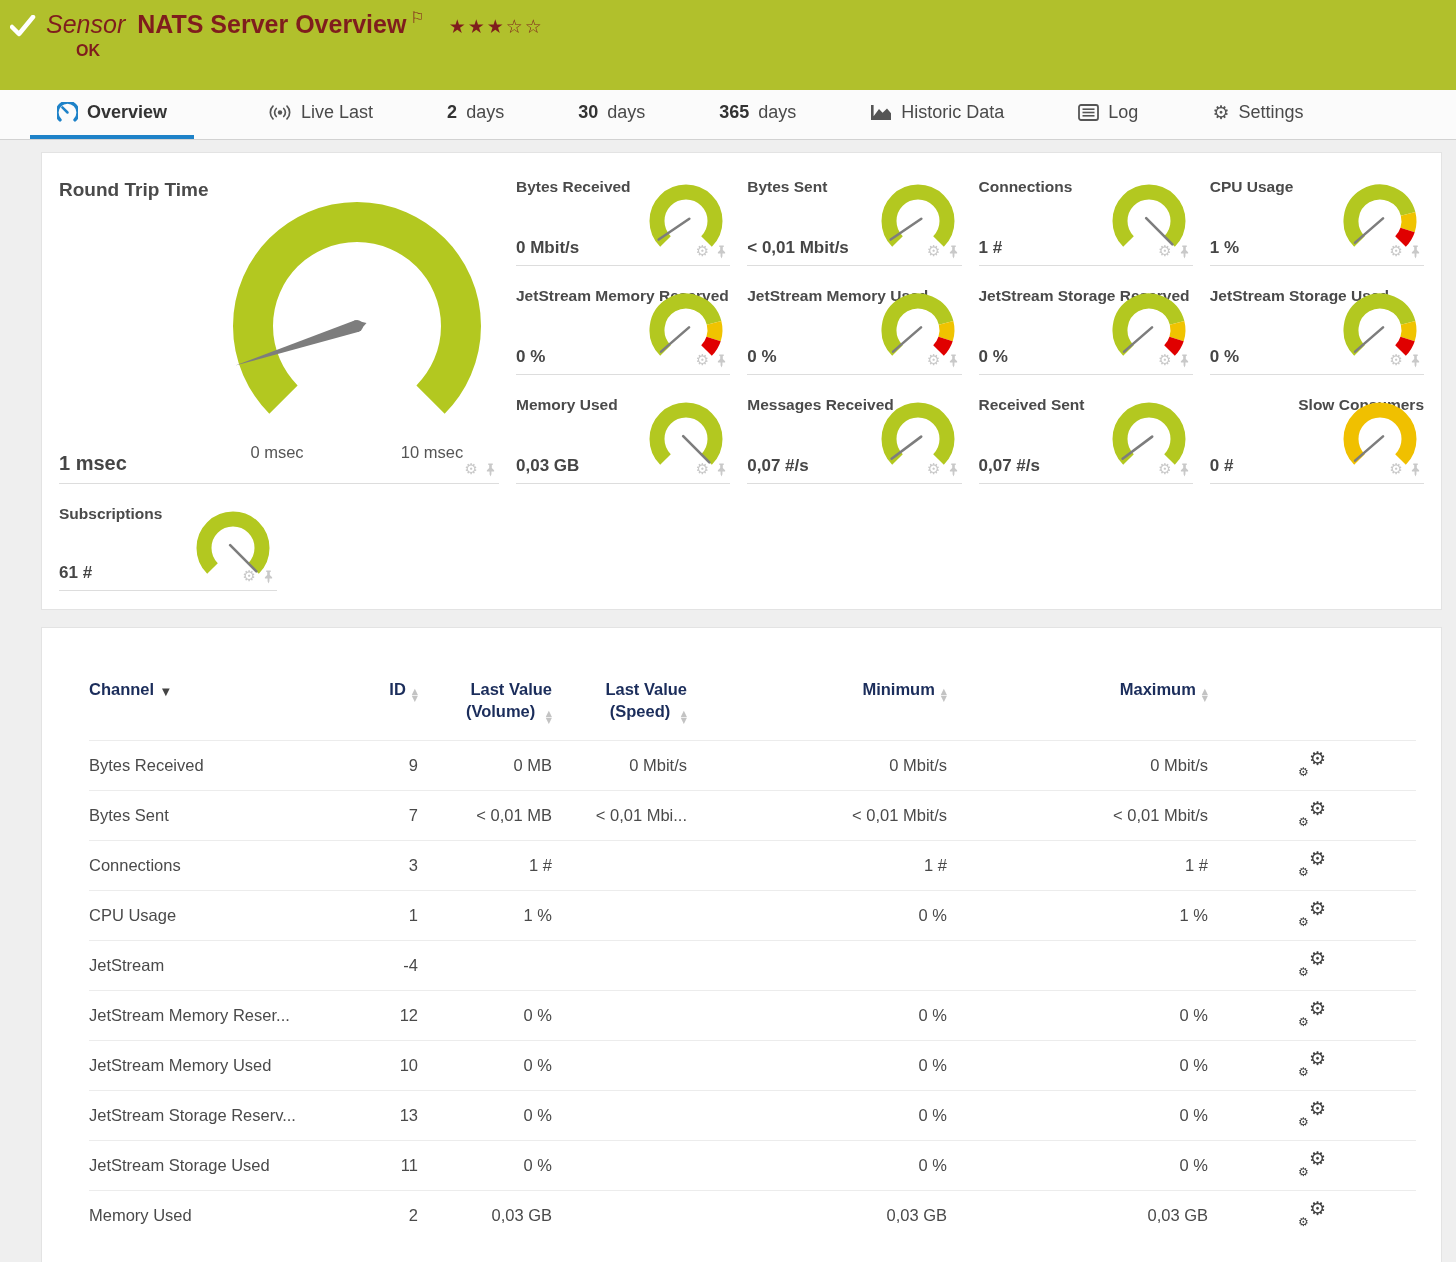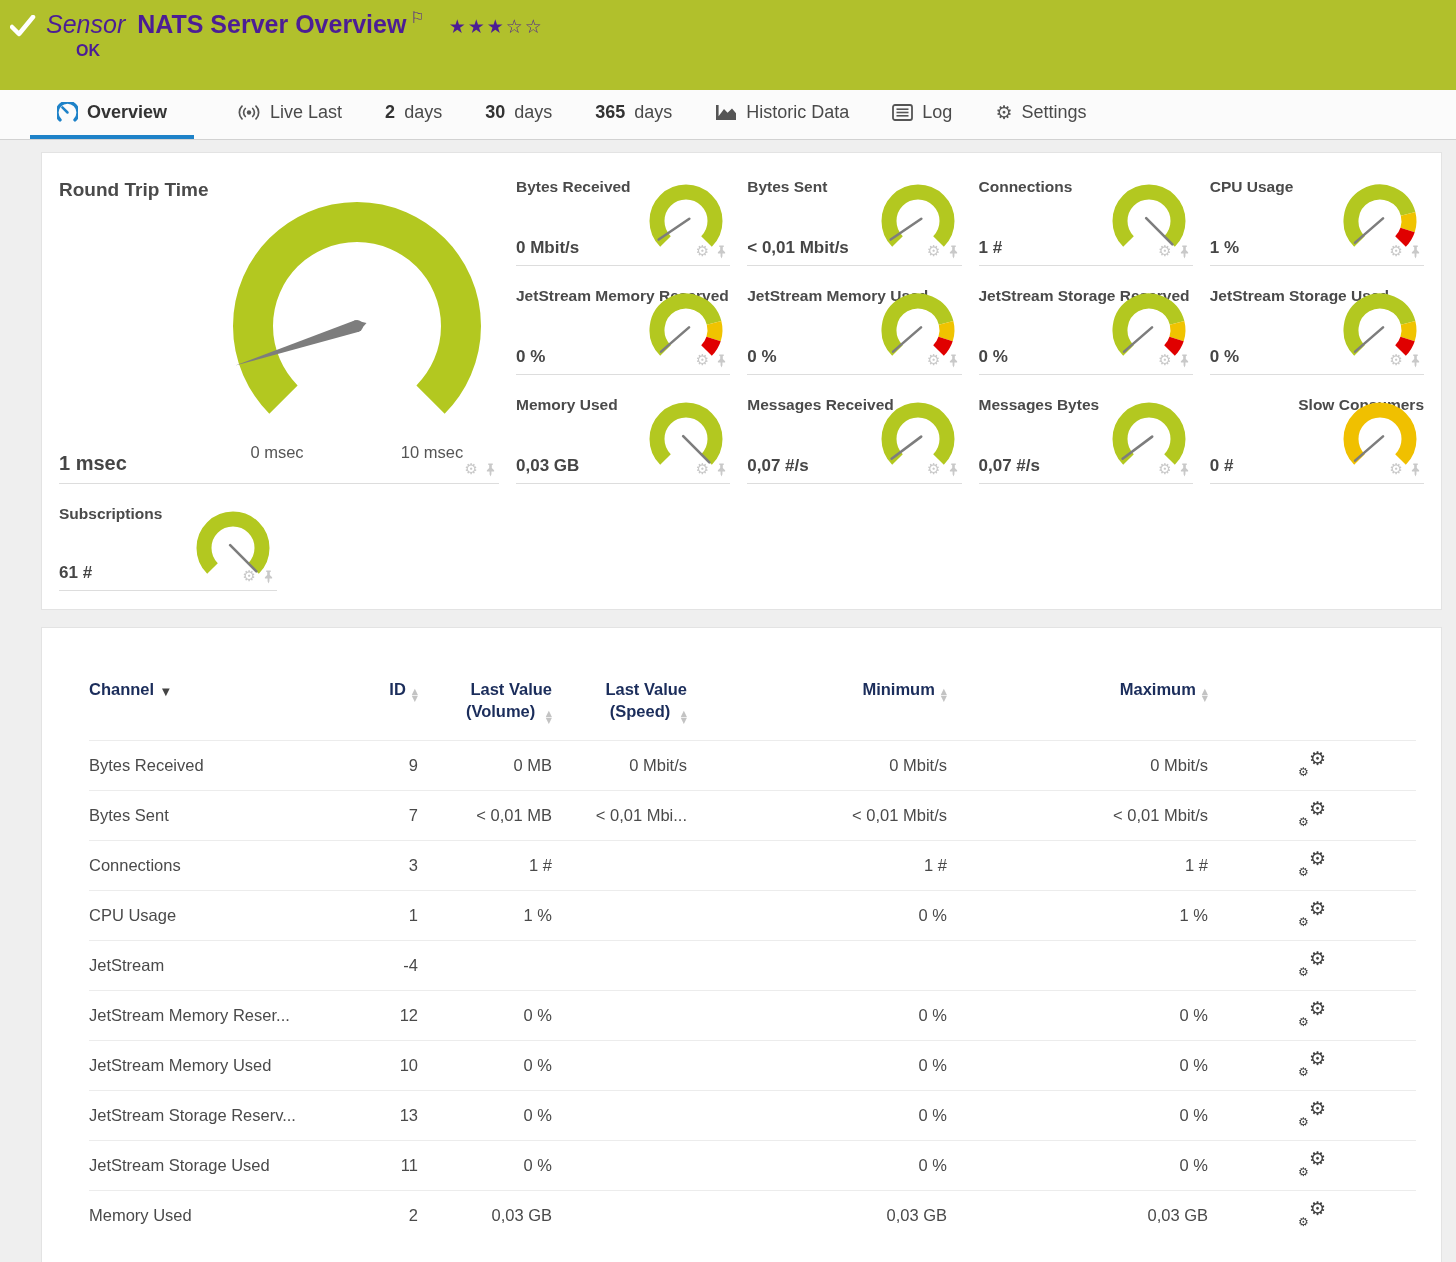--- a/index.html
+++ b/index.html
@@ -2,31 +2,31 @@
 <html><head>
 <meta charset="utf-8">
 <style>
   html,body{margin:0;padding:0}
   body{
     width:1456px;height:1262px;position:relative;overflow:hidden;
     background:#efefef;font-family:"Liberation Sans",sans-serif;
     -webkit-font-smoothing:antialiased;
   }
   
-  .topbar{position:absolute;left:0;top:0;width:1456px;height:90px;background:#b1c02c;color:#4c1d95}
+  .topbar{position:absolute;left:0;top:0;width:1456px;height:90px;background:#b1c02c;color:#7f1d1d}
   .topbar .titlerow{position:absolute;left:10px;top:10px;display:flex;align-items:baseline}
   .check-icon{position:relative;top:4px;margin-right:10px}
   .sensor-kind{font-style:italic;font-size:25px;font-weight:400;margin-right:12px}
   .sensor-title{font-size:25px;font-weight:bold}
   .flag-icon{font-family:"DejaVu Sans",sans-serif;font-size:16px;position:relative;top:-10px;left:4px;cursor:pointer}
   .stars{font-family:"DejaVu Sans",sans-serif;font-size:19px;letter-spacing:2px;margin-left:28px;cursor:pointer}
   .status-ok{position:absolute;left:76px;top:42px;font-size:16px;font-weight:bold}
   
   .tabbar{position:absolute;left:0;top:90px;width:1456px;height:50px;background:#fbfbfb;
-    border-bottom:1px solid #d2d2d2;display:flex;gap:43px;box-sizing:border-box}
+    border-bottom:1px solid #d2d2d2;display:flex;gap:74px;box-sizing:border-box}
   .tab{display:flex;align-items:center;gap:9px;font-size:18px;color:#4a4a4a;cursor:pointer;
     border-bottom:4px solid transparent;box-sizing:border-box;white-space:nowrap}
   .tab:first-child{margin-left:30px;padding:0 27px}
   .tab.active{border-bottom-color:#1e82c8;font-weight:bold;color:#333}
   .tab .num{font-weight:bold;color:#333}
   .tab .icon{display:inline-flex;color:#555}
   .gear-glyph{font-family:"DejaVu Sans",sans-serif;line-height:1}
   
   .panel{position:absolute;left:41px;width:1401px;background:#fff;border:1px solid #e3e3e3;box-sizing:border-box}
   #gauge-panel{top:152px;height:458px}
@@ -301,21 +301,21 @@
         </svg>
         <div class="gvalue">0,07 #/s</div>
         <div class="gactions">
           <span class="gear-glyph">⚙</span>
           <svg class="pin-icon" width="13" height="14" viewBox="0 0 14 14">
             <path d="M4.6 0 h4.8 v1.7 h-1 v3.1 l2.5 2.4 v1.5 H8 v3 L7 14 6 11.7 v-3 H3.1 V7.2 l2.5-2.4 V1.7 h-1 Z" fill="#c9c9c9"></path>
           </svg>
         </div>
       </div>
       <div class="gcell" style="grid-area: 3 / 4;">
-        <div class="gtitle">Messages Bytes</div>
+        <div class="gtitle">Received Sent</div>
         <svg width="76" height="76" viewBox="0 0 76 76" class="gsvg-small">
           <path d="M 17.49390334559012 58.50609665440987 A 29 29 0 1 1 58.50609665440988 58.50609665440987" fill="none" stroke="#b3c820" stroke-width="15"></path>
           <line x1="41.198738633948366" y1="35.598319098696464" x2="11.610406269926006" y2="57.81386743575417" stroke="#7d7d7d" stroke-width="2.6" stroke-linecap="round"></line>
         </svg>
         <div class="gvalue">0,07 #/s</div>
         <div class="gactions">
           <span class="gear-glyph">⚙</span>
           <svg class="pin-icon" width="13" height="14" viewBox="0 0 14 14">
             <path d="M4.6 0 h4.8 v1.7 h-1 v3.1 l2.5 2.4 v1.5 H8 v3 L7 14 6 11.7 v-3 H3.1 V7.2 l2.5-2.4 V1.7 h-1 Z" fill="#c9c9c9"></path>
           </svg>

